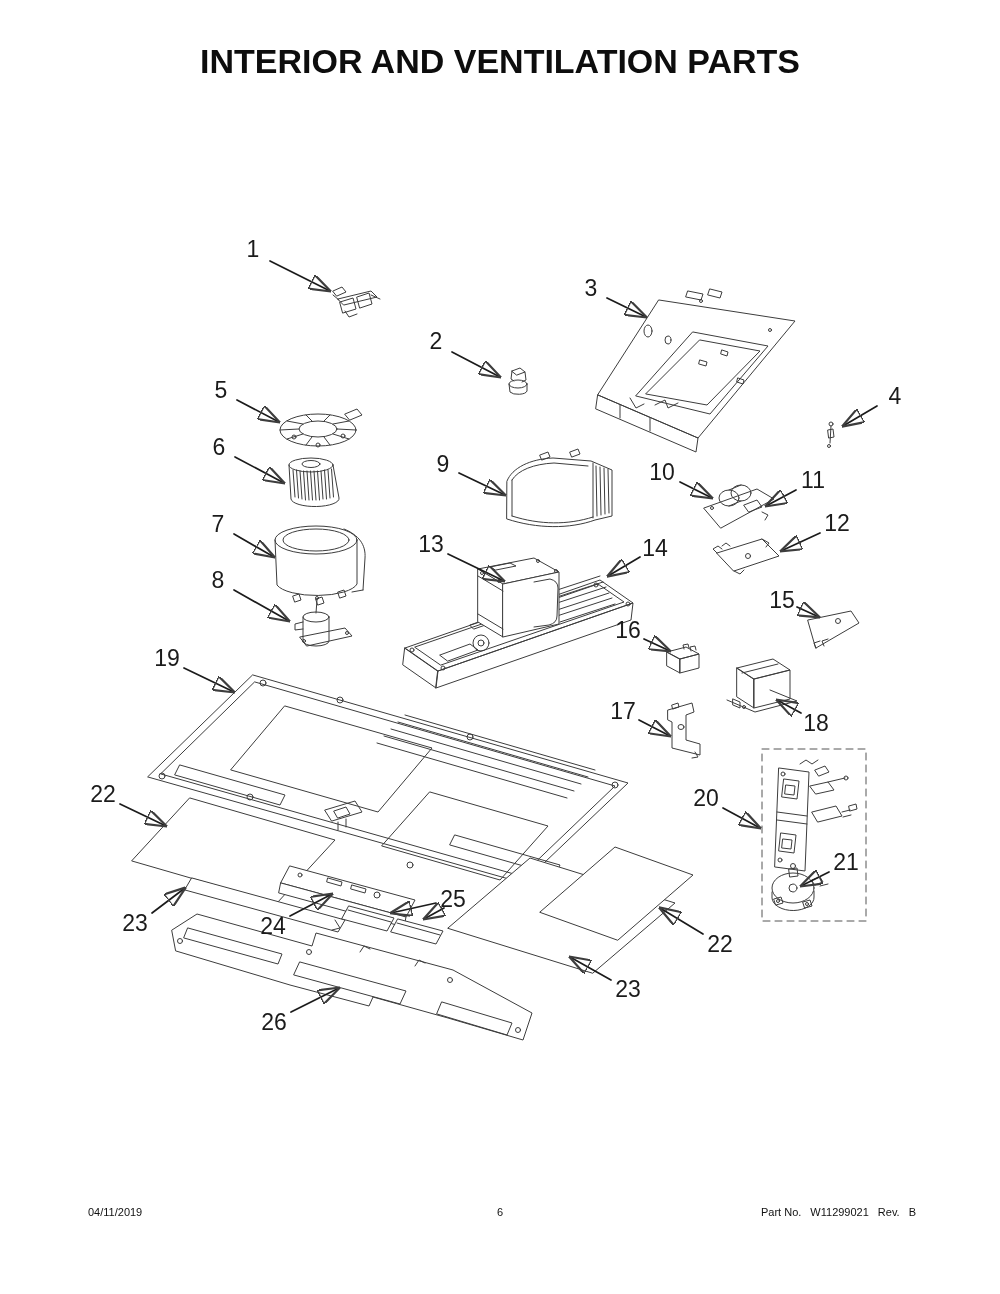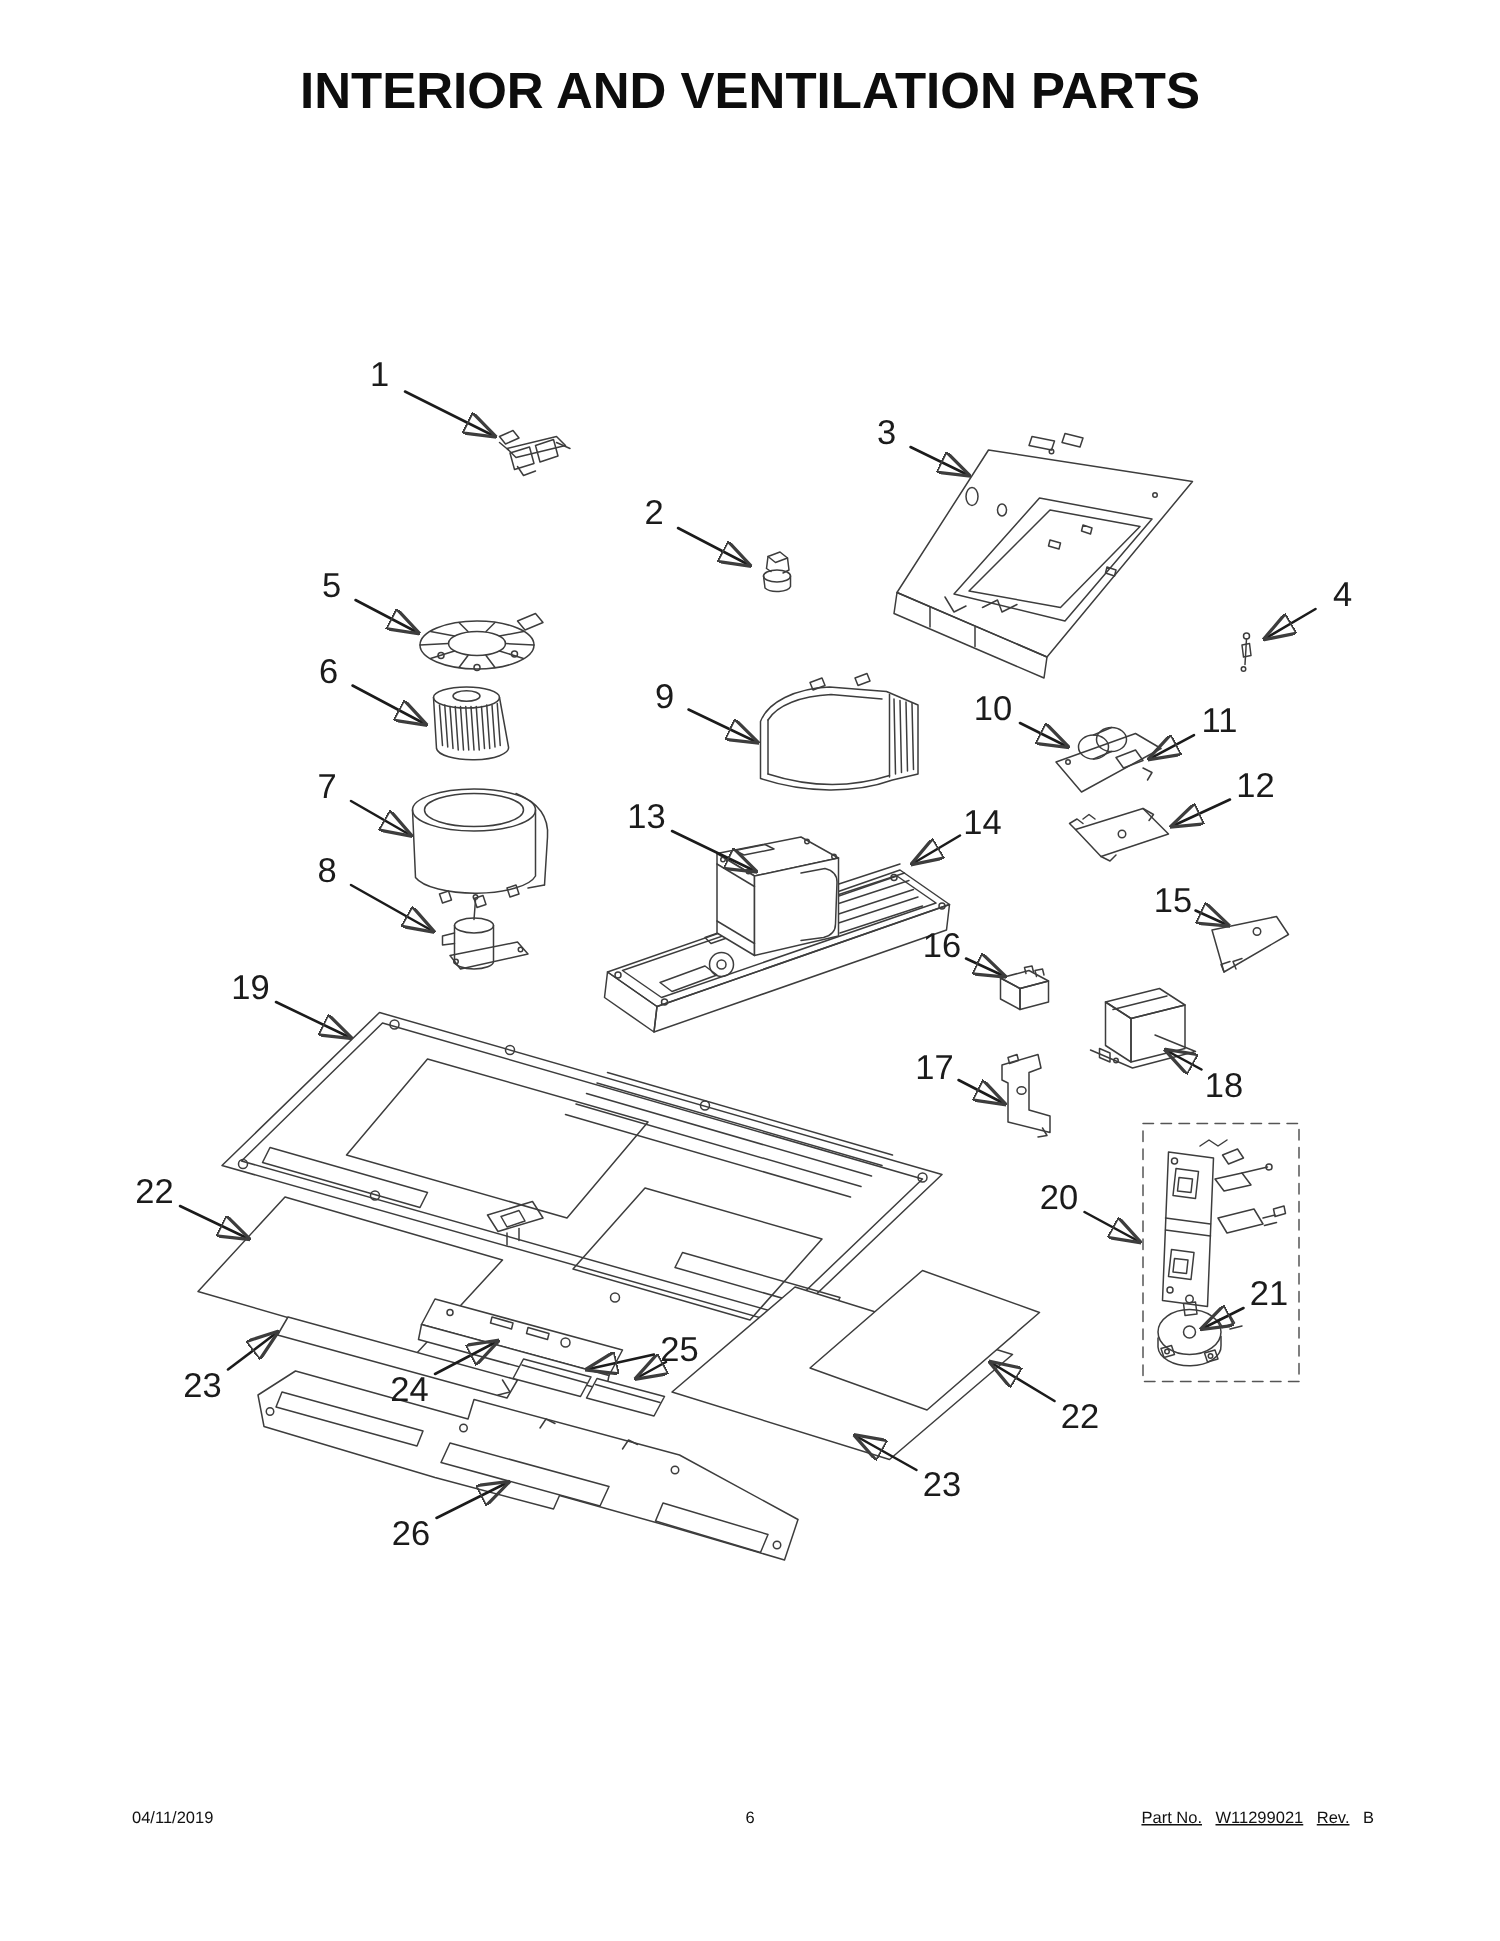--- a/index.html
+++ b/index.html
@@ -25,21 +25,21 @@
     text-anchor:middle; dominant-baseline:central;
   }
   .callout-arrow { stroke:#1b1b1b !important; stroke-width:1.7 !important; }
   .footer {
     position:absolute; top:1206px; left:0; width:1000px; height:22px;
     font-size:11px; color:#111;
   }
   .footer .f-date  { position:absolute; left:88px;  top:0; }
   .footer .f-page  { position:absolute; left:50%; top:0; transform:translateX(-50%); }
   .footer .f-part  { position:absolute; right:84px; top:0; }
-  .footer .sp { display:inline-block; margin-right:9px;text-decoration:underline; }
+  .footer .sp { display:inline-block; margin-right:9px; }
   .footer .sp:last-child { margin-right:0; }
 </style>
 </head>
 <body>
 
 <div class="sheet">
 
   <h1 class="page-title">INTERIOR AND VENTILATION PARTS</h1>
 
   <svg id="diagram" width="1000" height="1294" viewBox="0 0 1000 1294" xmlns="http://www.w3.org/2000/svg">

